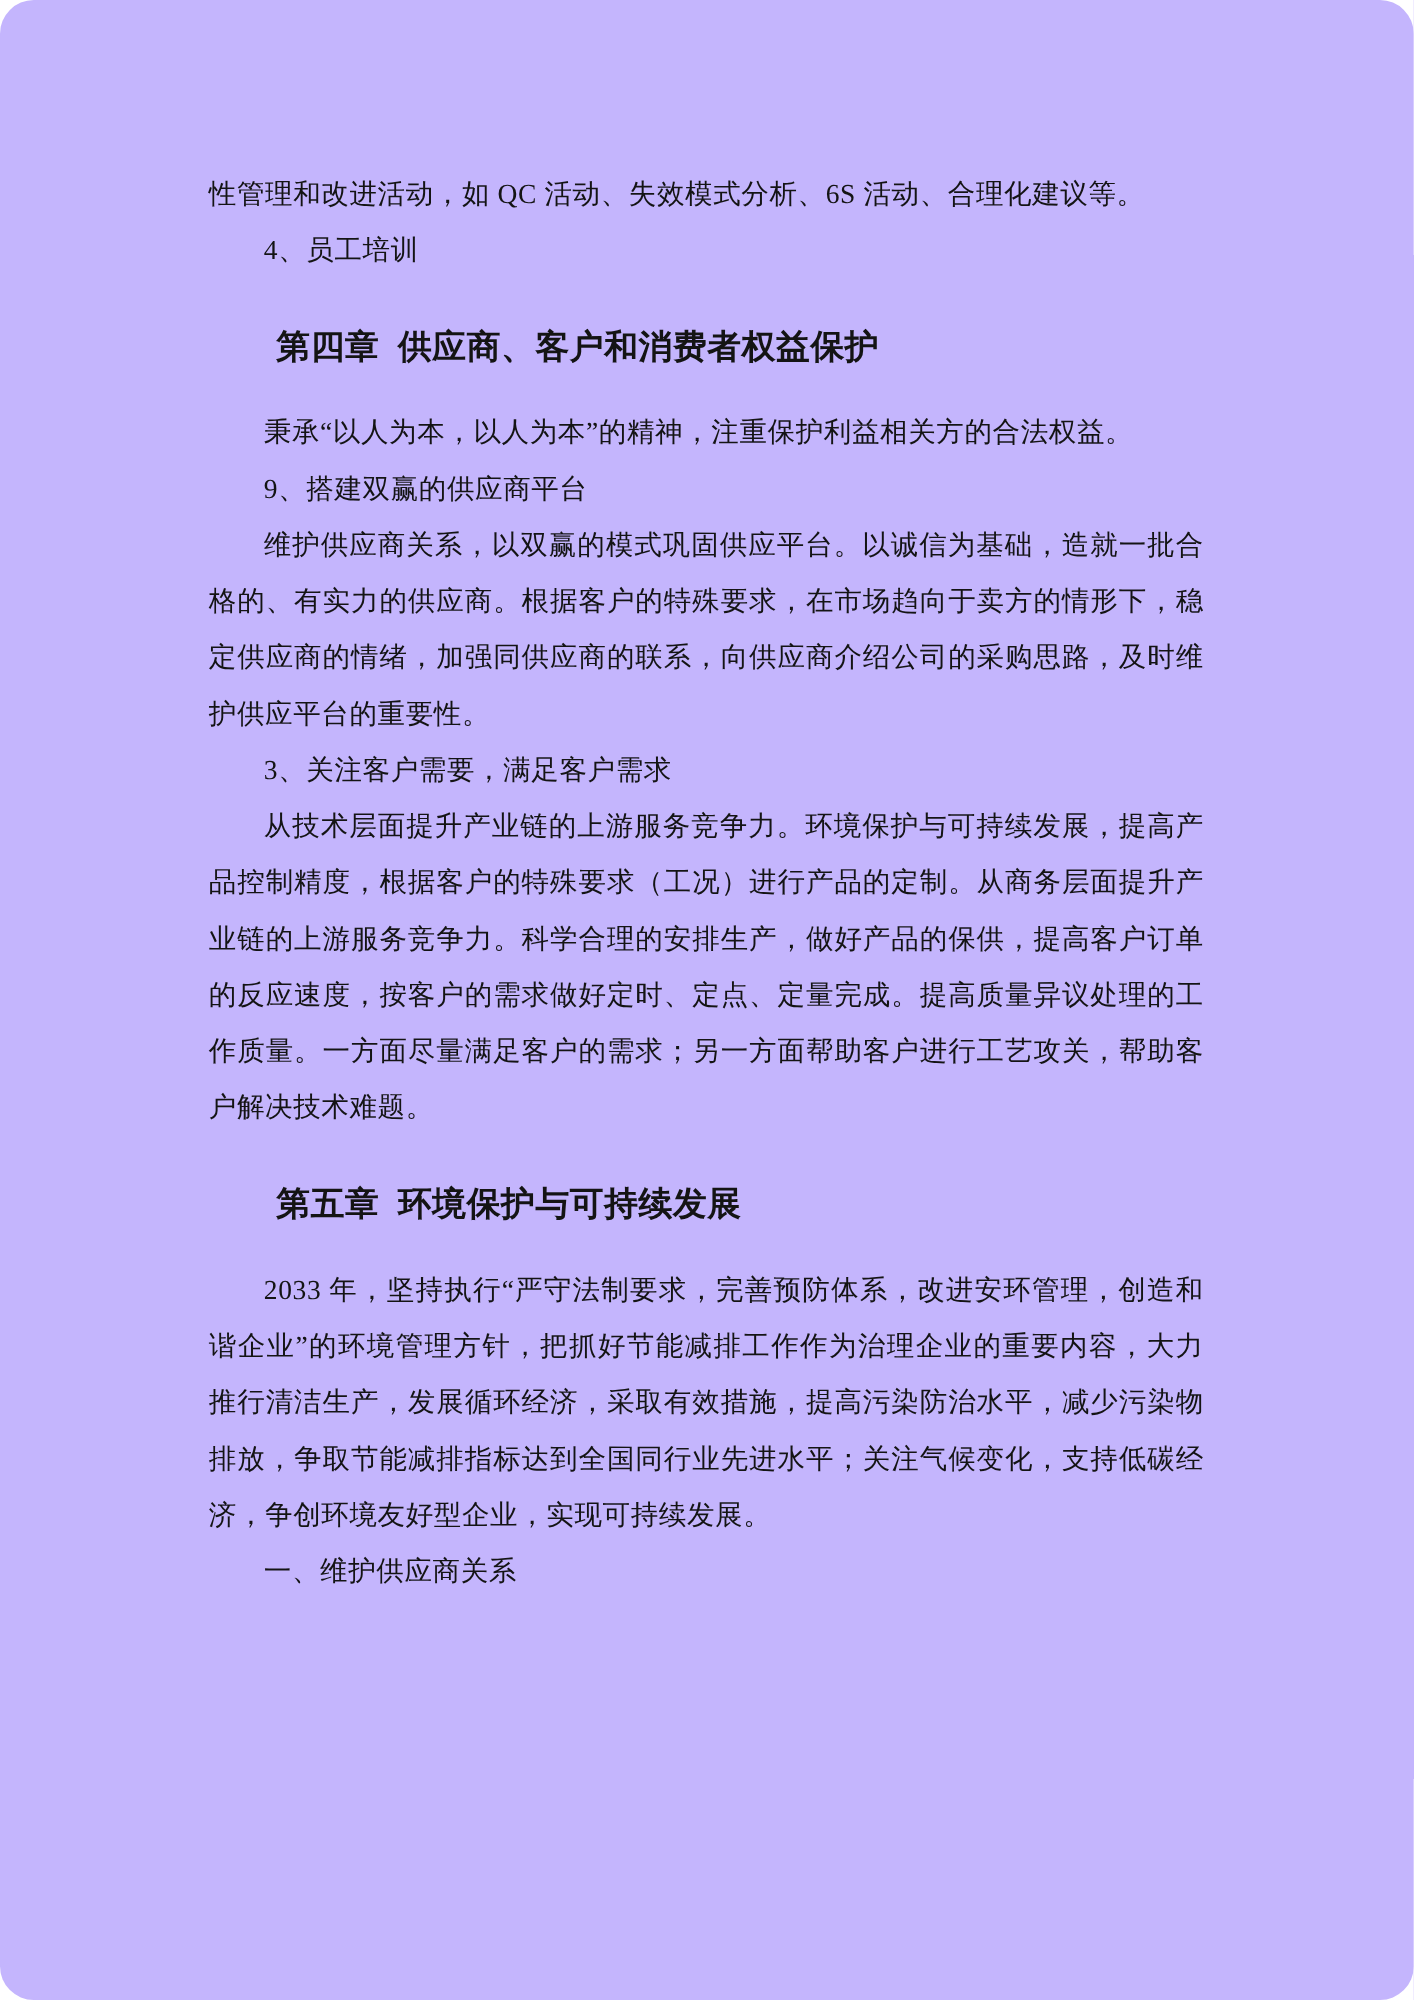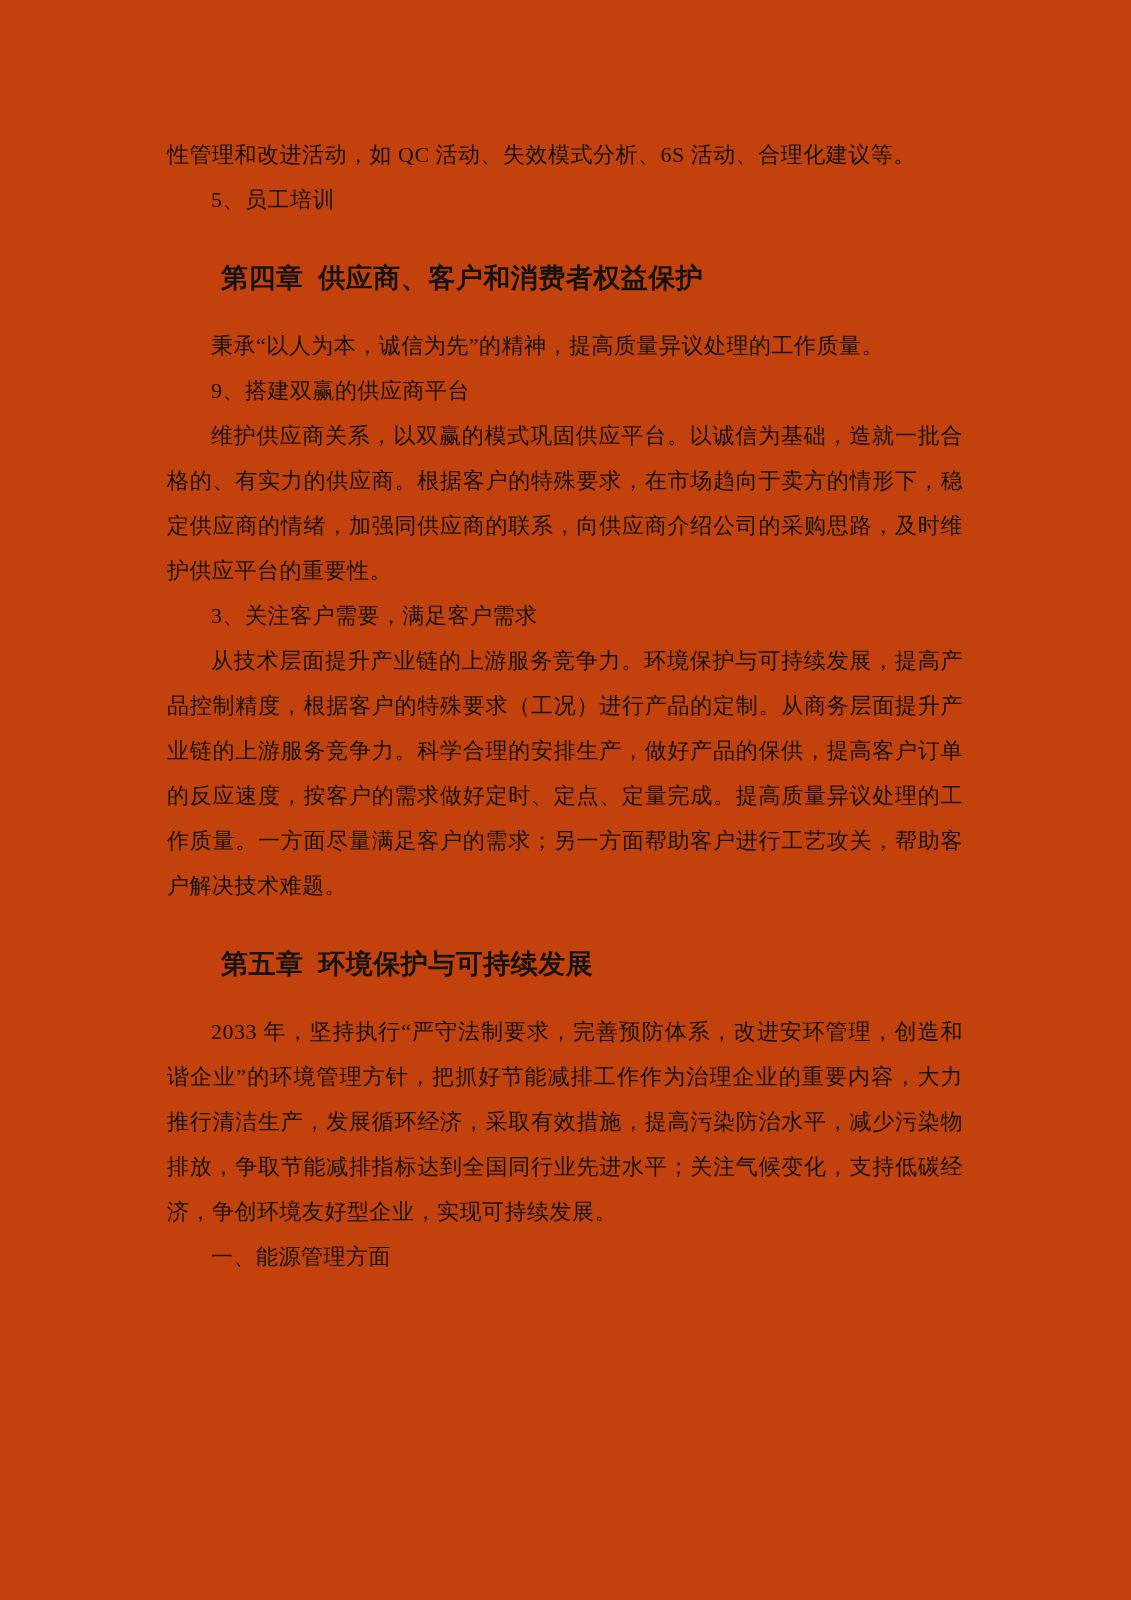--- a/index.html
+++ b/index.html
@@ -43,27 +43,27 @@
     text-indent: 2em;
     letter-spacing: 0.5px;
     font-family: Liberation Mono, monospace;
   }
 
   .chapter-title { margin-left: 0.55em; }
 </style>
 </head>
 <body>
 
-<div class="page" style="background: #c2410c;">
+<div class="page" style="background: #c4b5fd; border-radius: 27px;">
   <div class="content">
       <p class="body-paragraph" style="color: rgb(20, 20, 20);">性管理和改进活动，如 QC 活动、失效模式分析、6S 活动、合理化建议等。</p>
-      <p class="body-paragraph indent" style="color: rgb(20, 20, 20);">5、员工培训</p>
+      <p class="body-paragraph indent" style="color: rgb(20, 20, 20);">4、员工培训</p>
       <h2 class="chapter-heading" style="color: rgb(20, 20, 20);"><span>第四章</span><span class="chapter-title">供应商、客户和消费者权益保护</span></h2>
-      <p class="body-paragraph indent" style="color: rgb(20, 20, 20);">秉承“以人为本，诚信为先”的精神，提高质量异议处理的工作质量。</p>
+      <p class="body-paragraph indent" style="color: rgb(20, 20, 20);">秉承“以人为本，以人为本”的精神，注重保护利益相关方的合法权益。</p>
       <p class="body-paragraph indent" style="color: rgb(20, 20, 20);">9、搭建双赢的供应商平台</p>
       <p class="body-paragraph indent" style="color: rgb(20, 20, 20);">维护供应商关系，以双赢的模式巩固供应平台。以诚信为基础，造就一批合格的、有实力的供应商。根据客户的特殊要求，在市场趋向于卖方的情形下，稳定供应商的情绪，加强同供应商的联系，向供应商介绍公司的采购思路，及时维护供应平台的重要性。</p>
       <p class="body-paragraph indent" style="color: rgb(20, 20, 20);">3、关注客户需要，满足客户需求</p>
       <p class="body-paragraph indent" style="color: rgb(20, 20, 20);">从技术层面提升产业链的上游服务竞争力。环境保护与可持续发展，提高产品控制精度，根据客户的特殊要求（工况）进行产品的定制。从商务层面提升产业链的上游服务竞争力。科学合理的安排生产，做好产品的保供，提高客户订单的反应速度，按客户的需求做好定时、定点、定量完成。提高质量异议处理的工作质量。一方面尽量满足客户的需求；另一方面帮助客户进行工艺攻关，帮助客户解决技术难题。</p>
       <h2 class="chapter-heading" style="color: rgb(20, 20, 20);"><span>第五章</span><span class="chapter-title">环境保护与可持续发展</span></h2>
       <p class="body-paragraph indent" style="color: rgb(20, 20, 20);">2033 年，坚持执行“严守法制要求，完善预防体系，改进安环管理，创造和谐企业”的环境管理方针，把抓好节能减排工作作为治理企业的重要内容，大力推行清洁生产，发展循环经济，采取有效措施，提高污染防治水平，减少污染物排放，争取节能减排指标达到全国同行业先进水平；关注气候变化，支持低碳经济，争创环境友好型企业，实现可持续发展。</p>
-      <p class="body-paragraph indent" style="color: rgb(20, 20, 20);">一、能源管理方面</p>
+      <p class="body-paragraph indent" style="color: rgb(20, 20, 20);">一、维护供应商关系</p>
     </div>
 </div>
 
 </body></html>

